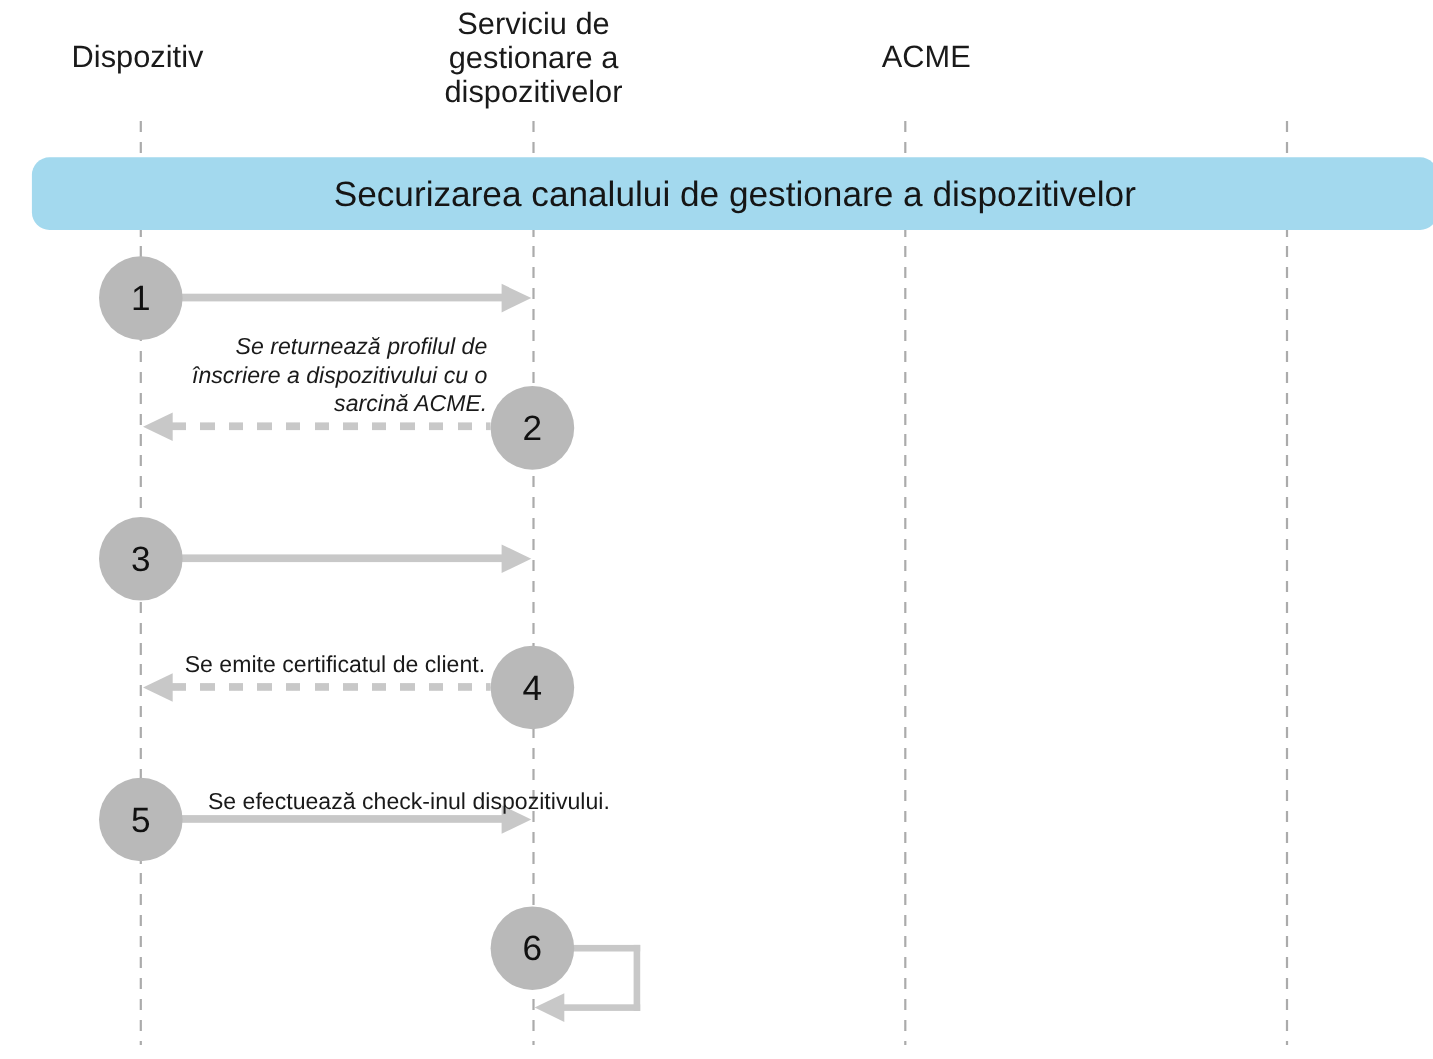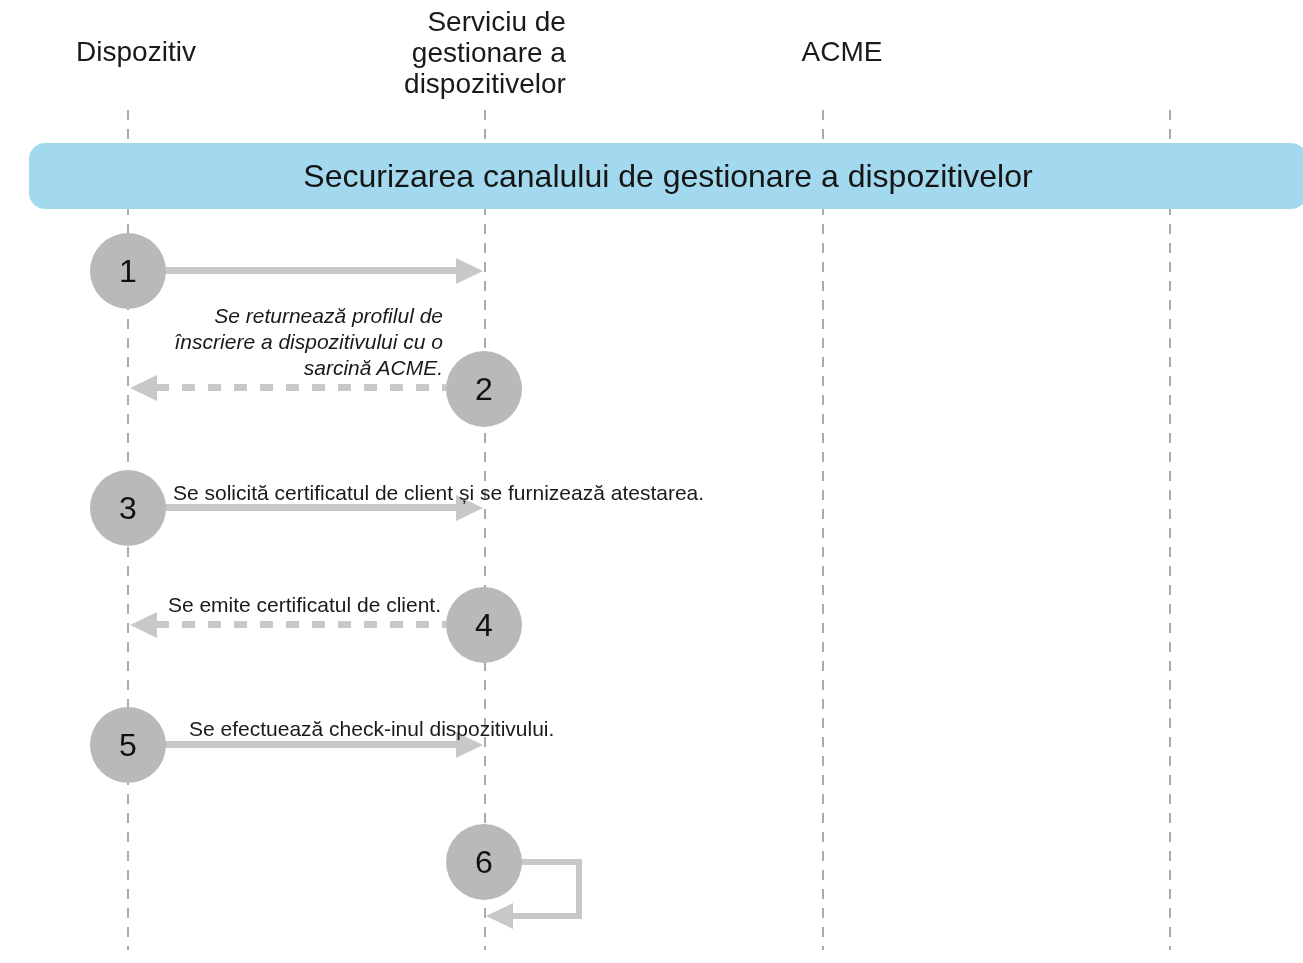--- a/index.html
+++ b/index.html
@@ -21,21 +21,21 @@
     width: 2px;
     background: repeating-linear-gradient(to bottom, var(--lifeline, #ababab) 0 10px, transparent 10px 19px);
   }
 
   
   .actor-label {
     position: absolute;
     transform: translateX(-50%);
     font-size: 28px;
     line-height: 31px;
-    text-align: right;
+    text-align: center;
     white-space: pre-line;
     color: var(--text, #1a1a1a);
   }
 
   
   .banner {
     position: absolute;
     left: 13px; top: 143px;
     width: 1278px; height: 66px;
     background: var(--banner-bg, #a3d9ee);
@@ -114,42 +114,41 @@
 </head>
 <body>
 
 <div class="canvas">
 
   <div class="lifeline" style="left:127px"></div>
   <div class="lifeline" style="left:484px"></div>
   <div class="lifeline" style="left:822px"></div>
   <div class="lifeline" style="left:1169px"></div>
 
-  <div class="actor-label" style="left:136px; top:36px">Dispozitiv</div>
+  <div class="actor-label" style="left:125px; top:36px">Dispozitiv</div>
   <div class="actor-label" style="left:485px; top:6px">Serviciu de
 gestionare a
 dispozitivelor</div>
   <div class="actor-label" style="left:842px; top:36px">ACME</div>
 
   <div class="banner">
     <span>Securizarea canalului de gestionare a dispozitivelor</span>
   </div>
 
   <div class="arrow-bar" style="left:162px; top:267px; width:296px"></div>
   <div class="head-right" style="left:456px; top:258px"></div>
   <div class="num-circle" style="left:90px; top:233px">1</div>
 
   <div class="msg-text multiline" style="right:860px; top:303px">Se returnează profilul de
 înscriere a dispozitivului cu o
 sarcină ACME.</div>
   <div class="arrow-bar dashed" style="left:156px; top:384px; width:290px"></div>
   <div class="head-left" style="left:130px; top:375px"></div>
   <div class="num-circle" style="left:446px; top:351px">2</div>
 
-  <div class="msg-text" style="left:173px; top:480px">Se solicită certificatul de client și se furnizează atestarea.</div>
   <div class="arrow-bar" style="left:162px; top:504px; width:296px"></div>
   <div class="head-right" style="left:456px; top:495px"></div>
   <div class="num-circle" style="left:90px; top:470px">3</div>
 
   <div class="msg-text" style="right:862px; top:592px">Se emite certificatul de client.</div>
   <div class="arrow-bar dashed" style="left:156px; top:621px; width:290px"></div>
   <div class="head-left" style="left:130px; top:612px"></div>
   <div class="num-circle" style="left:446px; top:587px">4</div>
 
   <div class="msg-text" style="left:189px; top:716px">Se efectuează check-inul dispozitivului.</div>

